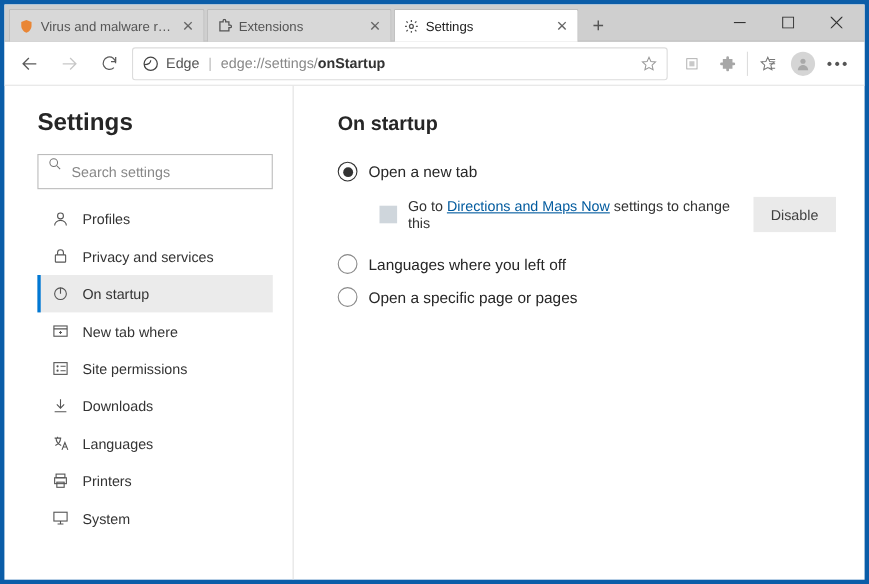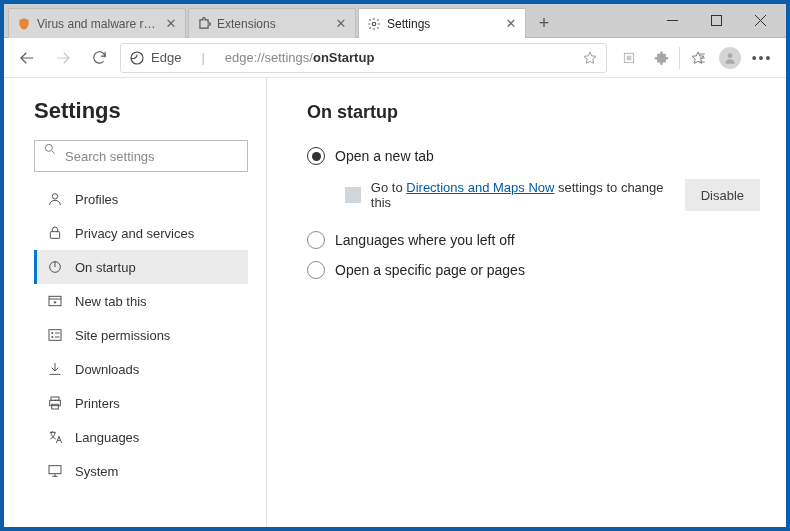--- a/index.html
+++ b/index.html
@@ -55,21 +55,21 @@
     background: #fff;
     border-bottom: 1px solid #e4e4e4;
     display:flex; align-items:center;
     padding: 0 8px;
     gap: 6px;
   }
   .nav-btn { width: 30px; height:30px; display:flex;align-items:center;justify-content:center;color:#5a5a5a; border-radius:2px;}
   .nav-btn.disabled { color:#bdbdbd; }
   .omnibox {
     flex:1; height:30px; border:1px solid #dcdcdc; border-radius:3px;
-    display:flex; align-items:center; padding: 0 8px; gap:20px; color:#555; font-size:13px;
+    display:flex; align-items:center; padding: 0 8px; gap:8px; color:#555; font-size:13px;
   }
   .omnibox .edge-chip { display:flex;align-items:center;gap:6px;color:#555;}
   .omnibox .sep { color:#bbb; }
   .omnibox .url { color:#888; }
   .omnibox .url b { color:#333; font-weight:600;}
   .omnibox .star { margin-left:auto; color:#888;}
   .right-icons { display:flex; align-items:center; gap:0;}
   .right-icons .ic { width:32px;height:32px;display:flex;align-items:center;justify-content:center;color:#888;}
   .right-icons .divider { width:1px;height:22px;background:#ddd;margin:0 2px;}
   .avatar { width:22px;height:22px;border-radius:50%;background:#d5d5d5;display:flex;align-items:center;justify-content:center;}
@@ -275,21 +275,21 @@
           </span>
           <span>On startup</span>
         </li>
         <li class="nav-item">
           <span class="nic">
             <svg width="16" height="16" viewBox="0 0 24 24">
               <rect x="3" y="5" width="18" height="14" fill="none" stroke="#555" stroke-width="1.5"></rect>
               <path stroke="#555" stroke-width="1.5" d="M3 9h18M12 12v4M10 14h4"></path>
             </svg>
           </span>
-          <span>New tab this</span>
+          <span>New tab where</span>
         </li>
         <li class="nav-item">
           <span class="nic">
             <svg width="16" height="16" viewBox="0 0 24 24">
               <rect x="3" y="4" width="18" height="16" fill="none" stroke="#555" stroke-width="1.5"></rect>
               <circle cx="8" cy="9" r="1.5" fill="#555"></circle>
               <circle cx="8" cy="15" r="1.5" fill="#555"></circle>
               <path stroke="#555" stroke-width="1.5" d="M12 9h7M12 15h7"></path>
             </svg>
           </span>
@@ -299,34 +299,34 @@
           <span class="nic">
             <svg width="16" height="16" viewBox="0 0 24 24">
               <path fill="none" stroke="#555" stroke-width="1.5" d="M12 3v12M7 10l5 5 5-5M4 20h16"></path>
             </svg>
           </span>
           <span>Downloads</span>
         </li>
         <li class="nav-item">
           <span class="nic">
             <svg width="16" height="16" viewBox="0 0 24 24">
+              <path fill="none" stroke="#555" stroke-width="1.5" d="M4 5h9M8 3v2M6 5c0 4 3 8 7 10M12 5c0 4-3 8-7 10M14 21l4-10 4 10M15.5 17h5"></path>
+            </svg>
+          </span>
+          <span>Languages</span>
+        </li>
+        <li class="nav-item">
+          <span class="nic">
+            <svg width="16" height="16" viewBox="0 0 24 24">
               <rect x="6" y="3" width="12" height="5" fill="none" stroke="#555" stroke-width="1.5"></rect>
               <rect x="4" y="8" width="16" height="8" fill="none" stroke="#555" stroke-width="1.5"></rect>
               <rect x="7" y="14" width="10" height="7" fill="none" stroke="#555" stroke-width="1.5"></rect>
             </svg>
           </span>
           <span>Printers</span>
-        </li>
-        <li class="nav-item">
-          <span class="nic">
-            <svg width="16" height="16" viewBox="0 0 24 24">
-              <path fill="none" stroke="#555" stroke-width="1.5" d="M4 5h9M8 3v2M6 5c0 4 3 8 7 10M12 5c0 4-3 8-7 10M14 21l4-10 4 10M15.5 17h5"></path>
-            </svg>
-          </span>
-          <span>Languages</span>
         </li>
         <li class="nav-item">
           <span class="nic">
             <svg width="16" height="16" viewBox="0 0 24 24">
               <rect x="3" y="4" width="18" height="12" fill="none" stroke="#555" stroke-width="1.5"></rect>
               <path stroke="#555" stroke-width="1.5" d="M8 20h8M12 16v4"></path>
             </svg>
           </span>
           <span>System</span>
         </li>

